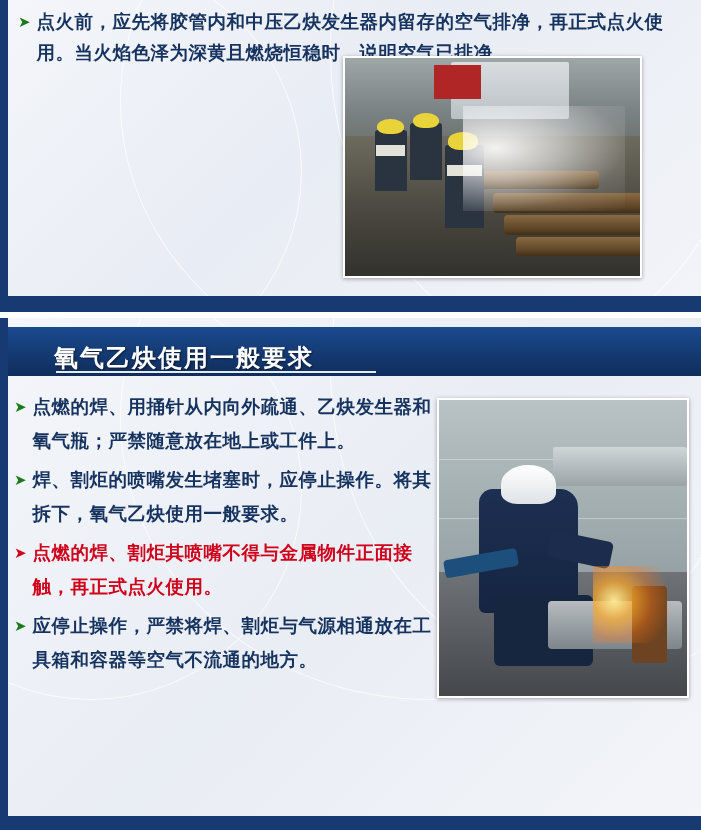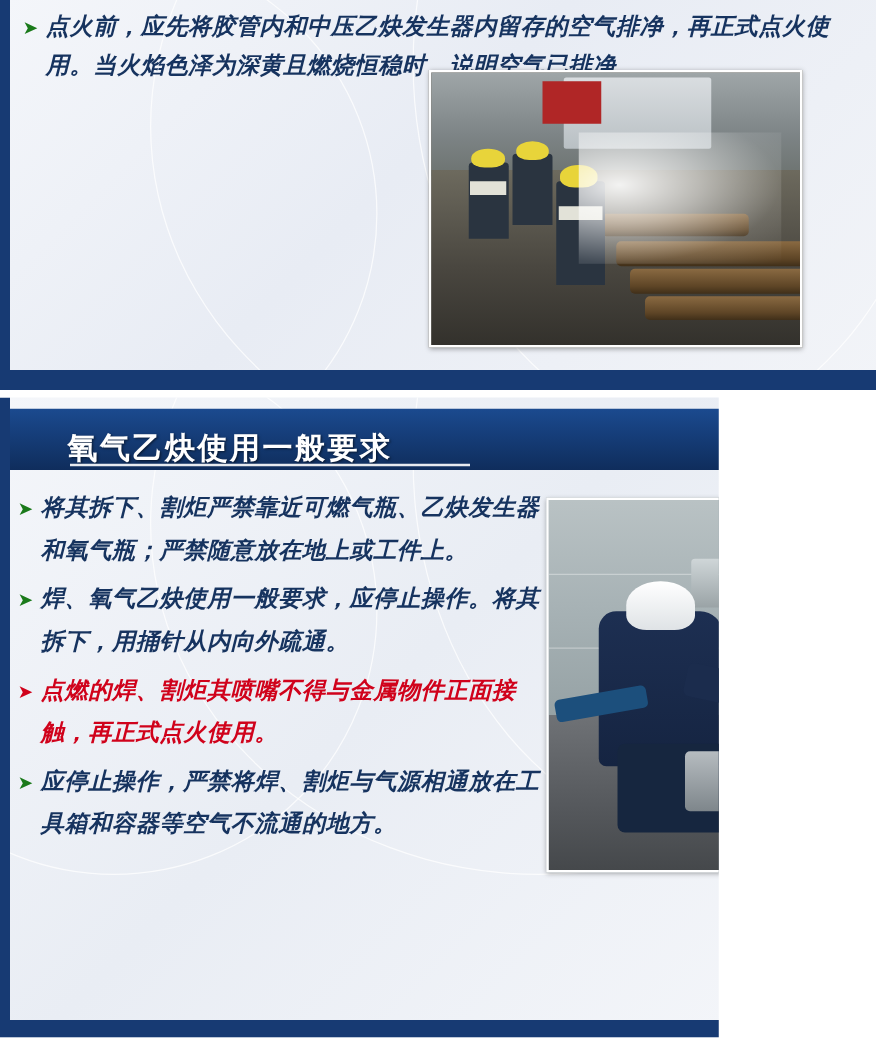--- a/index.html
+++ b/index.html
@@ -76,21 +76,20 @@
     margin-right: 6px;
     font-family: "DejaVu Sans", sans-serif;
   }
   .btext {
     font-size: 19px;
     line-height: 32px;
     font-weight: bold;
     color: #16335f;
     letter-spacing: 0.5px;
     font-family: "DejaVu Sans", "Liberation Sans", sans-serif;
-    font-style: italic;
   }
 
   .s1-text {
     position: absolute;
     left: 18px;
     top: 6px;
     width: 660px;
   }
   .s1-text .btext {
     font-size: 18.5px;
@@ -148,21 +147,21 @@
   .p1-vest {
     position: absolute;
     background: #e2e2d8;
   }
 
   
   .slide2 {
     position: absolute;
     left: 0;
     top: 318px;
-    width: 575px;
+    width: 701px;
     height: 512px;
     background: linear-gradient(135deg, #f4f6fa 0%, #e9edf4 50%, #f3f5f9 100%);
     overflow: hidden;
   }
   .slide2-left-bar {
     position: absolute;
     left: 0;
     top: 0;
     width: 8px;
     height: 498px;
@@ -350,25 +349,25 @@
 
     <div class="title-band">
       <div class="title-text">氧气乙炔使用一般要求</div>
       <div class="title-underline"></div>
     </div>
 
     <div class="s2-text">
       <ul class="bullet-list">
         <li class="bullet-item">
           <span class="arrow greenarrow">➤</span>
-          <span class="btext">将其拆下、割炬严禁靠近可燃气瓶、乙炔发生器和氧气瓶；严禁随意放在地上或工件上。</span>
+          <span class="btext">点燃的焊、用捅针从内向外疏通、乙炔发生器和氧气瓶；严禁随意放在地上或工件上。</span>
         </li>
         <li class="bullet-item">
           <span class="arrow greenarrow">➤</span>
-          <span class="btext">焊、氧气乙炔使用一般要求，应停止操作。将其拆下，用捅针从内向外疏通。</span>
+          <span class="btext">焊、割炬的喷嘴发生堵塞时，应停止操作。将其拆下，氧气乙炔使用一般要求。</span>
         </li>
         <li class="bullet-item">
           <span class="arrow redarrow">➤</span>
           <span class="btext red">点燃的焊、割炬其喷嘴不得与金属物件正面接触，再正式点火使用。</span>
         </li>
         <li class="bullet-item">
           <span class="arrow greenarrow">➤</span>
           <span class="btext">应停止操作，严禁将焊、割炬与气源相通放在工具箱和容器等空气不流通的地方。</span>
         </li>
       </ul>

